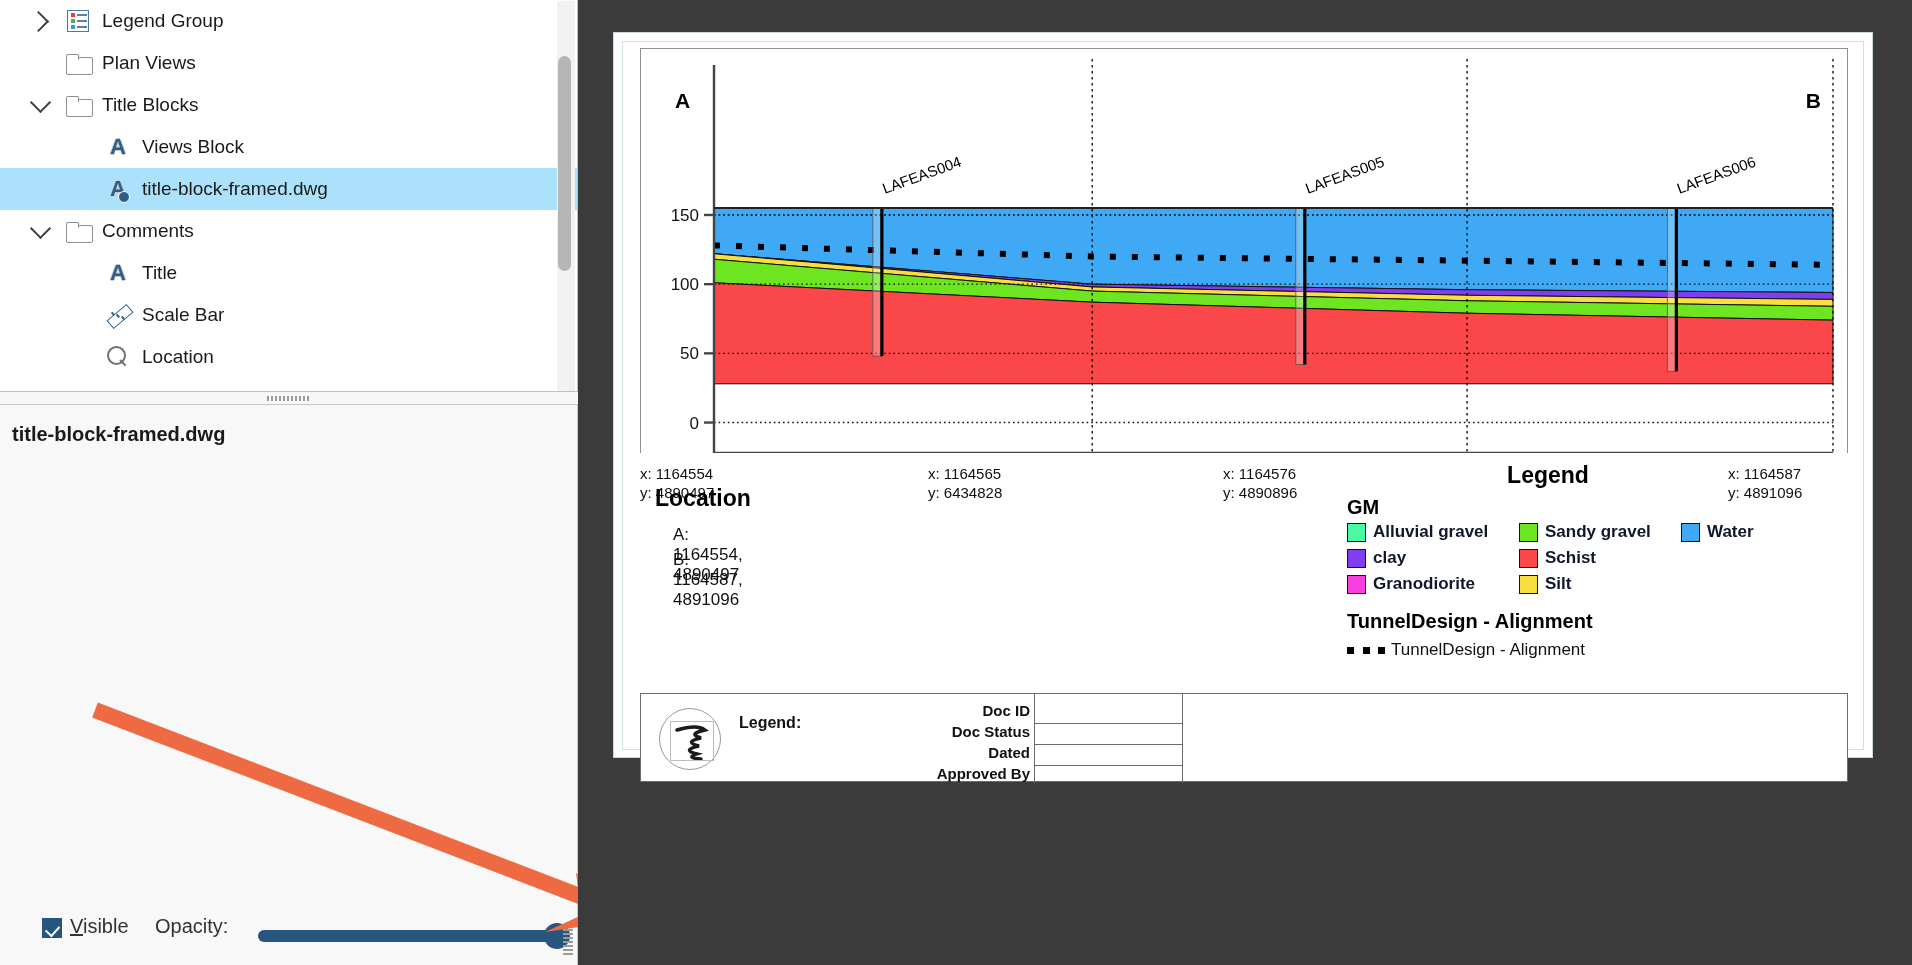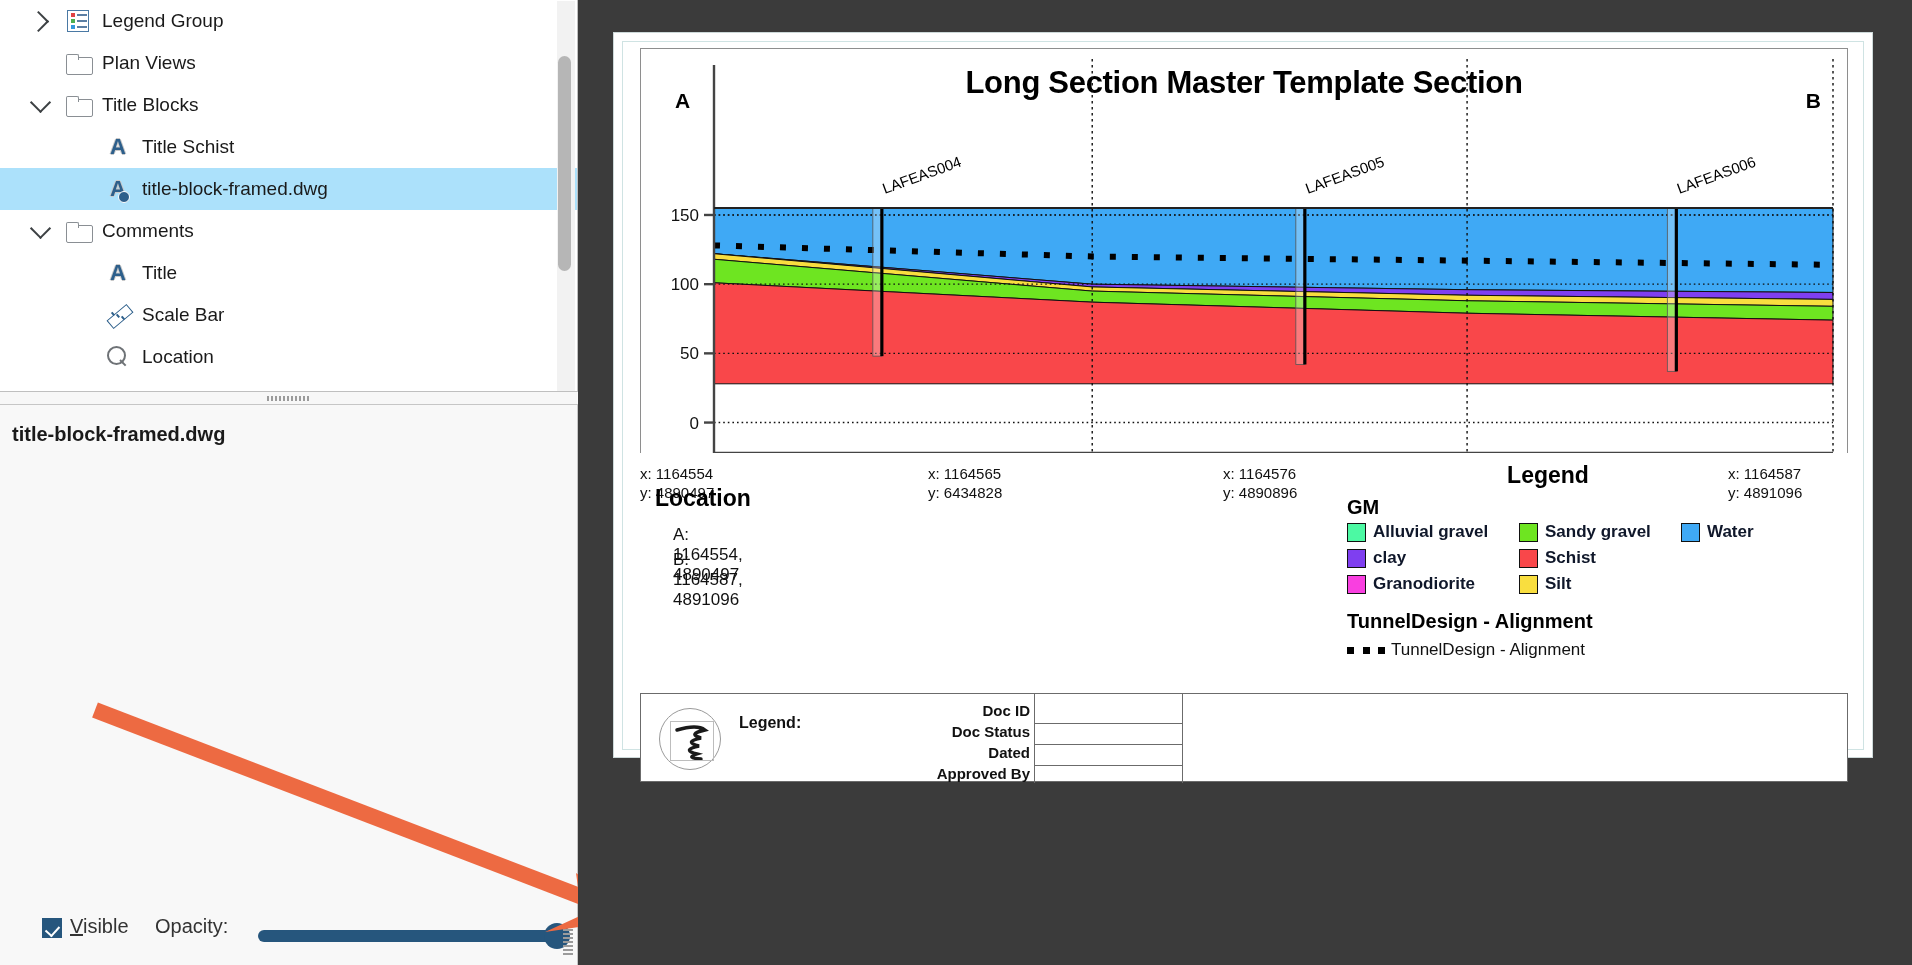--- a/index.html
+++ b/index.html
@@ -175,21 +175,21 @@
               <span class="folder-ic"></span>
             </span>
             <span class="tree-label">Title Blocks</span>
           </div>
           <div class="tree-row">
             <span class="tw"></span>
             <span style="width:40px;flex:0 0 auto"></span>
             <span class="ico">
               <span style="position:relative"><span class="titletext-ic">A</span></span>
             </span>
-            <span class="tree-label">Title Schist</span>
+            <span class="tree-label">Views Block</span>
           </div>
           <div class="tree-row selected">
             <span class="tw"></span>
             <span style="width:40px;flex:0 0 auto"></span>
             <span class="ico">
               <span style="position:relative"><span class="titletext-ic">A</span><span class="dl-badge"></span></span>
             </span>
             <span class="tree-label">title-block-framed.dwg</span>
           </div>
           <div class="tree-row">
@@ -257,21 +257,20 @@
   <svg id="annot-arrow" viewBox="0 0 1912 965">
     <path d="M95 710 L590 900" stroke="#ED6A42" stroke-width="16" fill="none" stroke-linecap="butt"></path>
     <path d="M640 918 L576 873 L582 915 L545 932 Z" fill="#ED6A42"></path>
   </svg>
 
   <div id="viewer">
     <div id="sheet-outer">
       <div id="sheet">
 
         <div id="chart-frame">
-          <div id="chart-title">Long Section Master Template Section</div>
           <div id="lbl-A">A</div>
           <div id="lbl-B">B</div>
           <svg id="plot-svg" width="1208" height="404" viewBox="0 0 1208 404">
               <rect x="73" y="130" width="1119" height="274" fill="#ffffff"></rect>
               <polygon points="73,159.06060606060606 451.222,159.06060606060606 826.0869999999999,159.06060606060606 1192,159.06060606060606 1192,243.47474747474746 826.0869999999999,240.7070707070707 451.222,235.17171717171715 73,204.72727272727272" fill="#3FA9F5" stroke="#111" stroke-width="1"></polygon>
               <polygon points="73,204.72727272727272 451.222,235.17171717171715 826.0869999999999,240.7070707070707 1192,243.47474747474746 1192,250.39393939393938 826.0869999999999,246.24242424242425 451.222,237.93939393939394 73,204.72727272727272" fill="#7F3FF0" stroke="#111" stroke-width="1"></polygon>
               <polygon points="73,204.72727272727272 451.222,237.93939393939394 826.0869999999999,246.24242424242425 1192,250.39393939393938 1192,257.3131313131313 826.0869999999999,251.77777777777777 451.222,242.0909090909091 73,210.26262626262627" fill="#F9DE3F" stroke="#111" stroke-width="1"></polygon>
               <polygon points="73,210.26262626262627 451.222,242.0909090909091 826.0869999999999,251.77777777777777 1192,257.3131313131313 1192,271.1515151515151 826.0869999999999,264.2323232323232 451.222,253.16161616161617 73,233.78787878787878" fill="#6EE521" stroke="#111" stroke-width="1"></polygon>
               <polygon points="73,233.78787878787878 451.222,253.16161616161617 826.0869999999999,264.2323232323232 1192,271.1515151515151 1192,334.80808080808083 826.0869999999999,334.80808080808083 451.222,334.80808080808083 73,334.80808080808083" fill="#F9474A" stroke="#111" stroke-width="1"></polygon>
               <line x1="73" y1="373.55555555555554" x2="1192" y2="373.55555555555554" stroke="#111" stroke-width="1.4" stroke-dasharray="1.6 3"></line>

